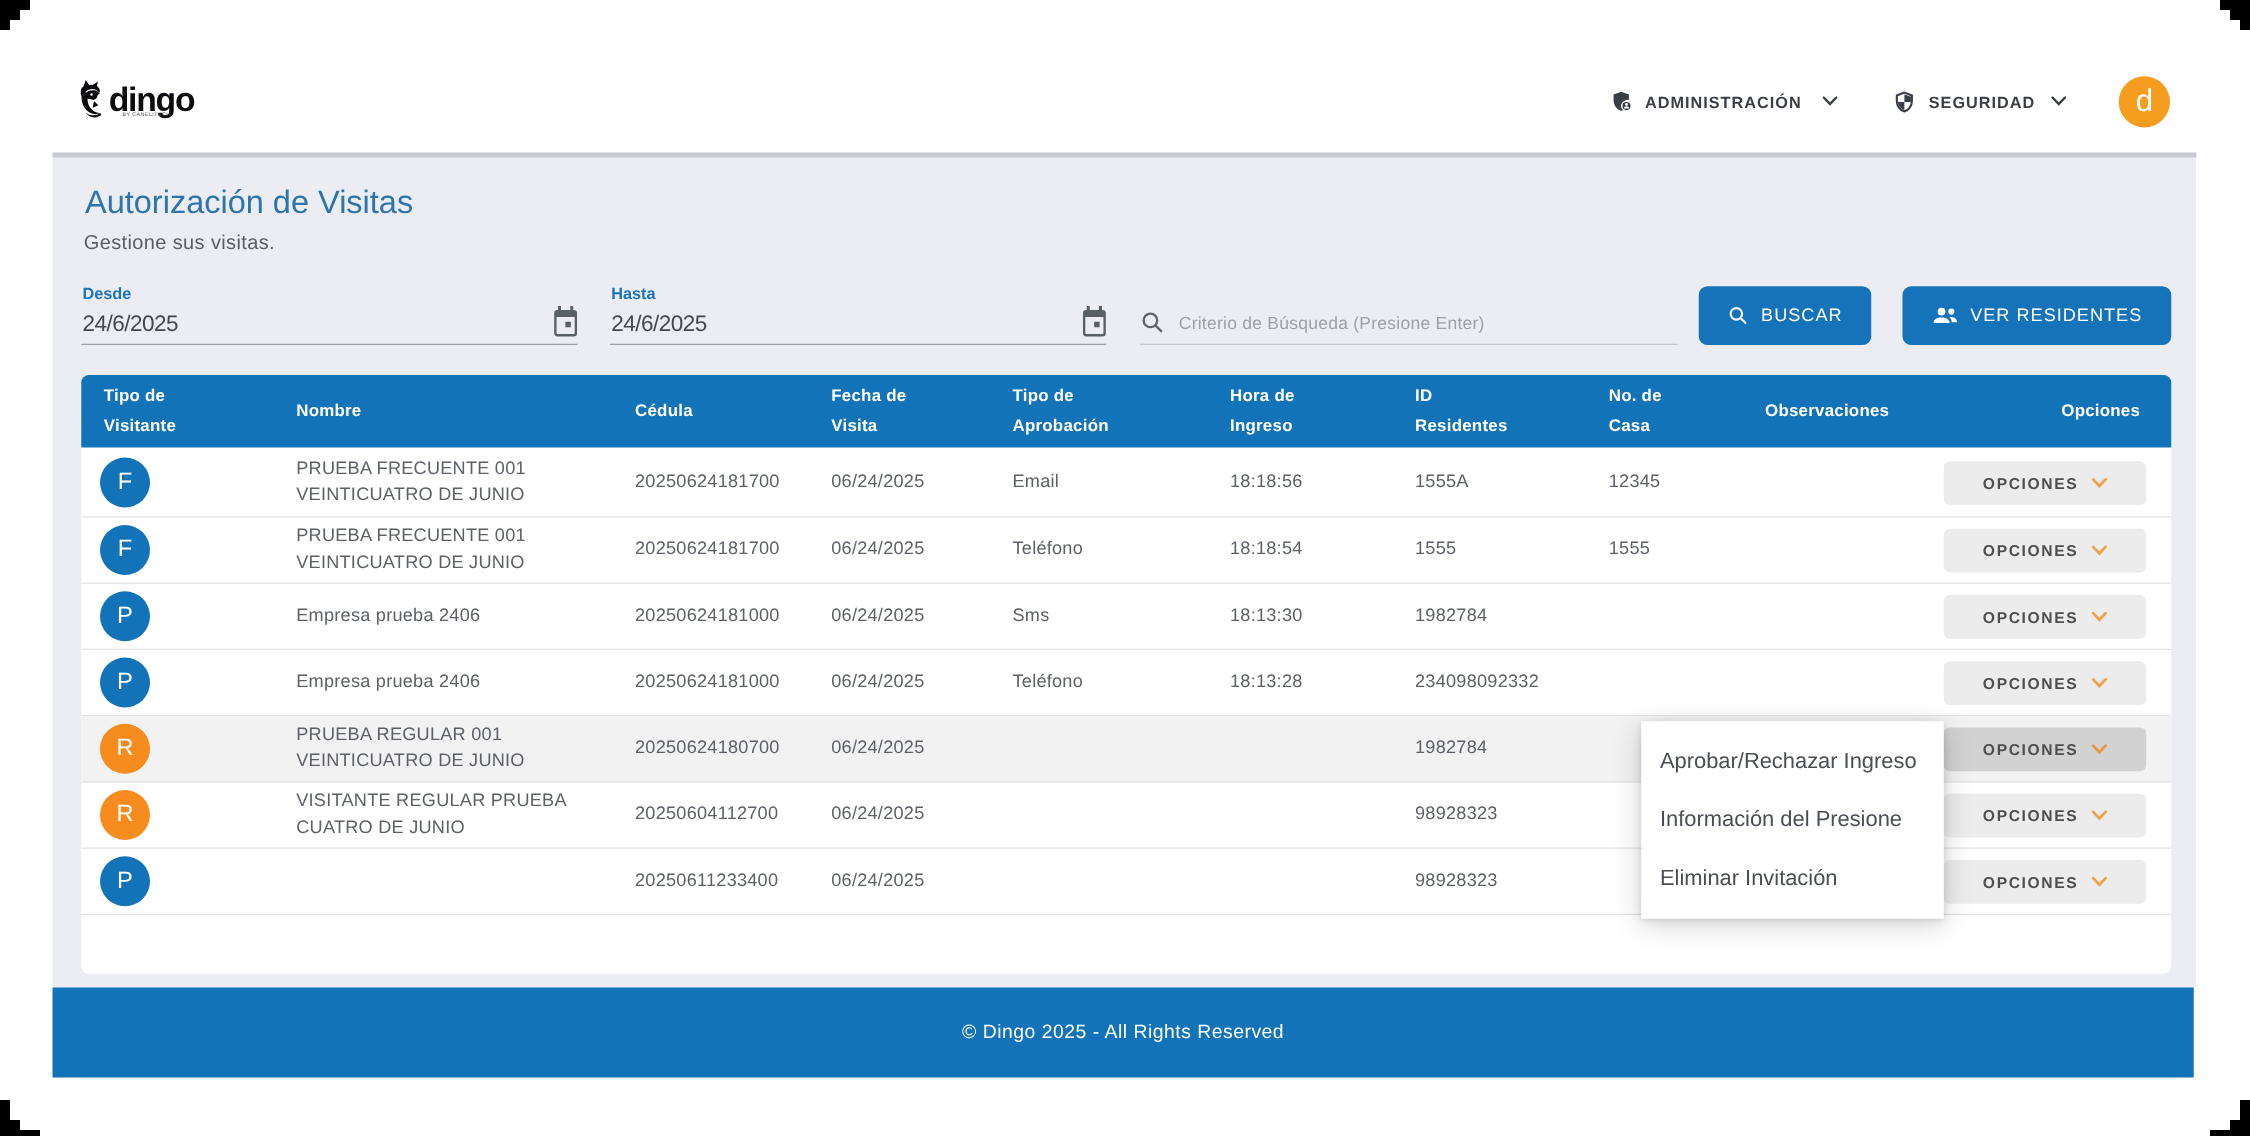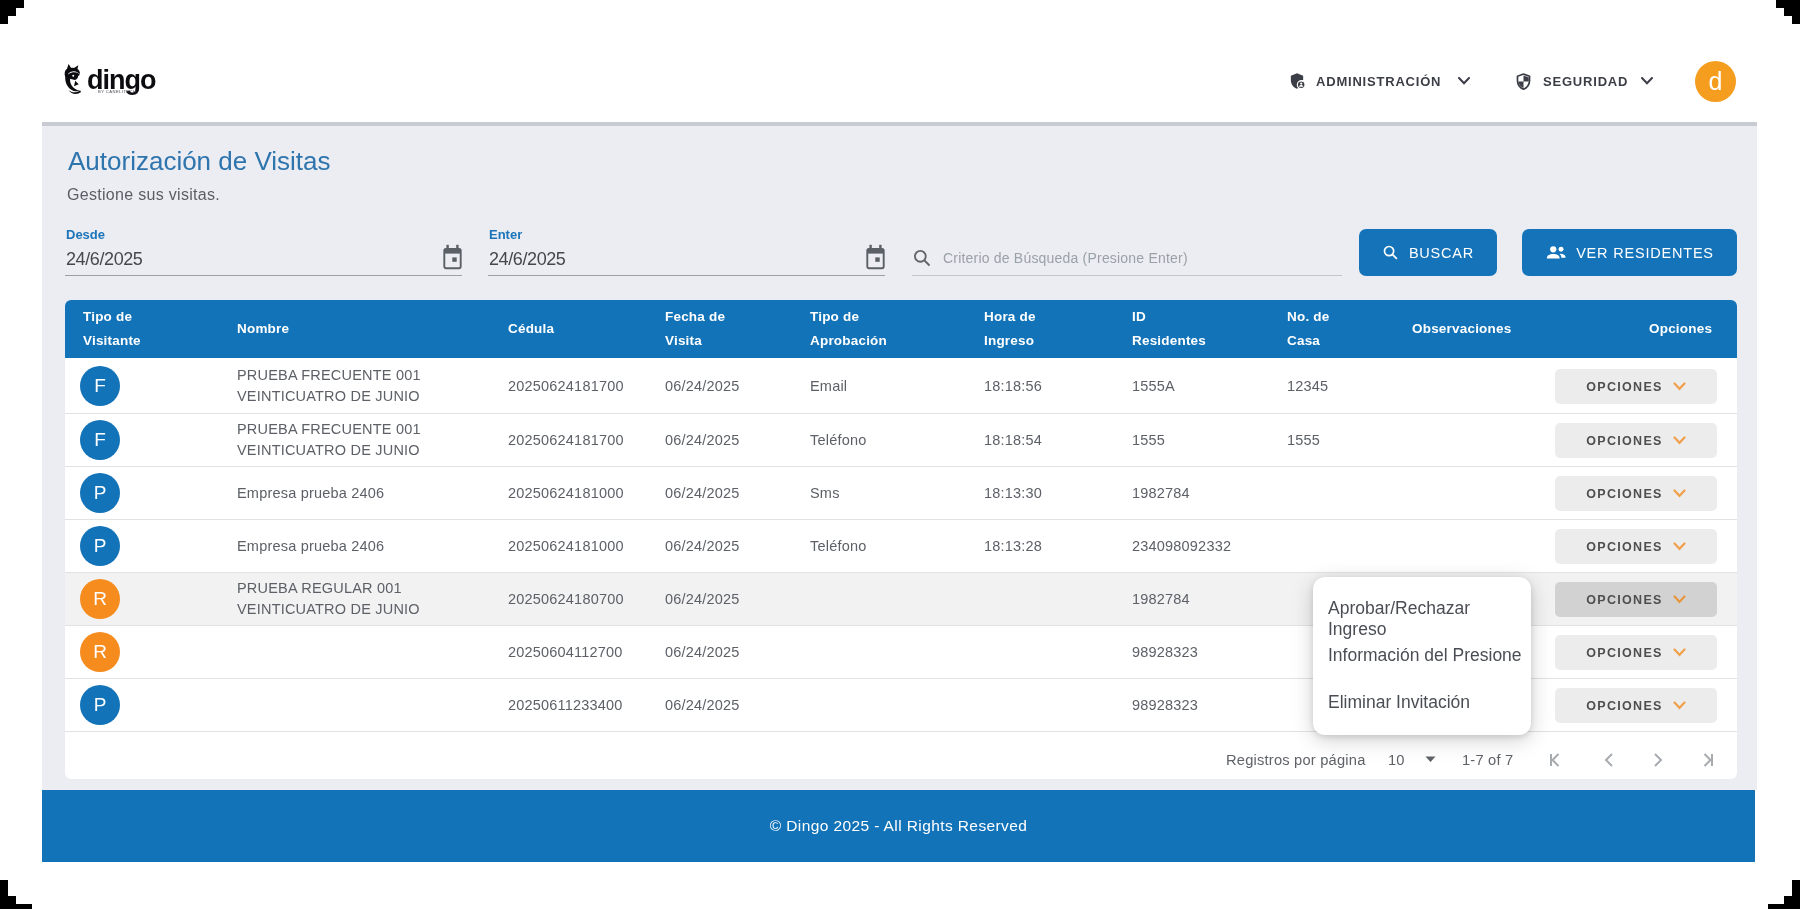--- a/index.html
+++ b/index.html
@@ -44,22 +44,22 @@
     color:#fff; font-size:19px; font-weight:400; text-align:center; line-height:40px; }
   .blue { background:#1273b8; } .orange { background:#f68c1e; }
   .opbtn { position:absolute; left:1490px; top:9px; width:162px; height:35px; background:#ececec;
     border-radius:5px; font-size:12.5px; font-weight:700; color:#4e4e4e; letter-spacing:1.3px;
     display:flex; align-items:center; justify-content:center; }
   .opbtn svg { margin-left:10px; }
 
   .paginator { position:absolute; left:0; top:432px; width:1672px; height:47px; color:#5f6368;
     font-size:14.7px; letter-spacing:0.2px; }
 
-  .menu { position:absolute; left:1313px; top:577px; width:218px; height:158px; background:#fff;
-    border-radius:12px; box-shadow:0 5px 22px rgba(0,0,0,0.18), 0 2px 6px rgba(0,0,0,0.12);
+  .menu { position:absolute; left:1313px; top:577px; width:242px; height:158px; background:#fff;
+    border-radius:0; box-shadow:0 5px 22px rgba(0,0,0,0.18), 0 2px 6px rgba(0,0,0,0.12);
     z-index:30; font-size:17.5px; color:#4a4e54; }
   .menu div { position:absolute; left:15px; }
 
   .footerbar { position:absolute; left:42px; top:790px; width:1713px; height:72px; background:#1273b8;
     color:#fff; font-size:15.5px; font-weight:400; letter-spacing:0.4px;
     display:flex; align-items:center; justify-content:center; }
 </style>
 </head>
 <body>
 
@@ -123,21 +123,21 @@
 <div class="fvalue" style="left:66px">24/6/2025</div>
 <svg class="abs" style="left:443px;top:244px" width="19" height="26" viewBox="0 0 19 26">
   <rect x="3.4" y="0.8" width="2.4" height="5" fill="#5a6066"></rect>
   <rect x="13.2" y="0.8" width="2.4" height="5" fill="#5a6066"></rect>
   <rect x="1.3" y="5" width="16.4" height="19.2" rx="1.6" fill="none" stroke="#5a6066" stroke-width="1.9"></rect>
   <rect x="1.3" y="5" width="16.4" height="4.6" fill="#5a6066"></rect>
   <rect x="9.3" y="13.4" width="4.4" height="4.4" fill="#5a6066"></rect>
 </svg>
 <div class="fline" style="left:65px;width:397px"></div>
 
-<div class="flabel" style="left:489px">Enter</div>
+<div class="flabel" style="left:489px">Hasta</div>
 <div class="fvalue" style="left:489px">24/6/2025</div>
 <svg class="abs" style="left:866px;top:244px" width="19" height="26" viewBox="0 0 19 26">
   <rect x="3.4" y="0.8" width="2.4" height="5" fill="#5a6066"></rect>
   <rect x="13.2" y="0.8" width="2.4" height="5" fill="#5a6066"></rect>
   <rect x="1.3" y="5" width="16.4" height="19.2" rx="1.6" fill="none" stroke="#5a6066" stroke-width="1.9"></rect>
   <rect x="1.3" y="5" width="16.4" height="4.6" fill="#5a6066"></rect>
   <rect x="9.3" y="13.4" width="4.4" height="4.4" fill="#5a6066"></rect>
 </svg>
 <div class="fline" style="left:488px;width:397px"></div>
 
@@ -232,59 +232,38 @@
     <div class="cell" style="left:172px">PRUEBA REGULAR 001<br>VEINTICUATRO DE JUNIO</div>
     <div class="cell" style="left:443px">20250624180700</div>
     <div class="cell" style="left:600px">06/24/2025</div>
     <div class="cell" style="left:1067px">1982784</div>
     <div class="opbtn" style="background:#d2d2d3">OPCIONES<svg width="13" height="9" viewBox="0 0 13 9">
           <path d="M1.5 1.5 L6.5 6.8 L11.5 1.5" stroke="#e8963f" stroke-width="2.2" fill="none" stroke-linecap="round"></path>
         </svg></div>
   </div>
   <div class="row" style="top:326px">
     <div class="lettercirc orange">R</div>
+    <div class="cell" style="left:172px">VISITANTE REGULAR PRUEBA<br>CUATRO DE JUNIO</div>
     <div class="cell" style="left:443px">20250604112700</div>
     <div class="cell" style="left:600px">06/24/2025</div>
     <div class="cell" style="left:1067px">98928323</div>
     <div class="opbtn">OPCIONES<svg width="13" height="9" viewBox="0 0 13 9">
           <path d="M1.5 1.5 L6.5 6.8 L11.5 1.5" stroke="#f0a04a" stroke-width="2.2" fill="none" stroke-linecap="round"></path>
         </svg></div>
   </div>
   <div class="row" style="top:379px">
     <div class="lettercirc blue">P</div>
     <div class="cell" style="left:443px">20250611233400</div>
     <div class="cell" style="left:600px">06/24/2025</div>
     <div class="cell" style="left:1067px">98928323</div>
     <div class="opbtn">OPCIONES<svg width="13" height="9" viewBox="0 0 13 9">
           <path d="M1.5 1.5 L6.5 6.8 L11.5 1.5" stroke="#f0a04a" stroke-width="2.2" fill="none" stroke-linecap="round"></path>
         </svg></div>
   </div>
 
-  <div class="paginator">
-    <span class="abs" style="left:1161px;top:20px">Registros por página</span>
-    <span class="abs" style="left:1323px;top:20px">10</span>
-    <svg class="abs" style="left:1360px;top:24px" width="11" height="7" viewBox="0 0 11 7">
-        <path d="M0.5 0.5 L5.5 6 L10.5 0.5 Z" fill="#5f6368"></path>
-      </svg>
-    <span class="abs" style="left:1397px;top:20px">1-7 of 7</span>
-    <svg class="abs" style="left:1484px;top:20px" width="14" height="16" viewBox="0 0 14 16" fill="none" stroke="#a7abb0" stroke-width="2">
-        <path d="M9.5 2 L3.5 8 L9.5 14"></path>
-        <path d="M2 2 L2 14"></path>
-      </svg>
-    <svg class="abs" style="left:1539px;top:20px" width="10" height="16" viewBox="0 0 10 16" fill="none" stroke="#a7abb0" stroke-width="2">
-        <path d="M8 2 L2 8 L8 14"></path>
-      </svg>
-    <svg class="abs" style="left:1588px;top:20px" width="10" height="16" viewBox="0 0 10 16" fill="none" stroke="#a7abb0" stroke-width="2">
-        <path d="M2 2 L8 8 L2 14"></path>
-      </svg>
-    <svg class="abs" style="left:1635px;top:20px" width="14" height="16" viewBox="0 0 14 16" fill="none" stroke="#a7abb0" stroke-width="2">
-        <path d="M4.5 2 L10.5 8 L4.5 14"></path>
-        <path d="M12 2 L12 14"></path>
-      </svg>
-  </div>
 </div>
 
 <div class="footerbar">© Dingo 2025 - All Rights Reserved</div>
 
 <div class="menu">
   <div style="top:21px">Aprobar/Rechazar Ingreso</div>
   <div style="top:68px">Información del Presione</div>
   <div style="top:115px">Eliminar Invitación</div>
 </div>
 

